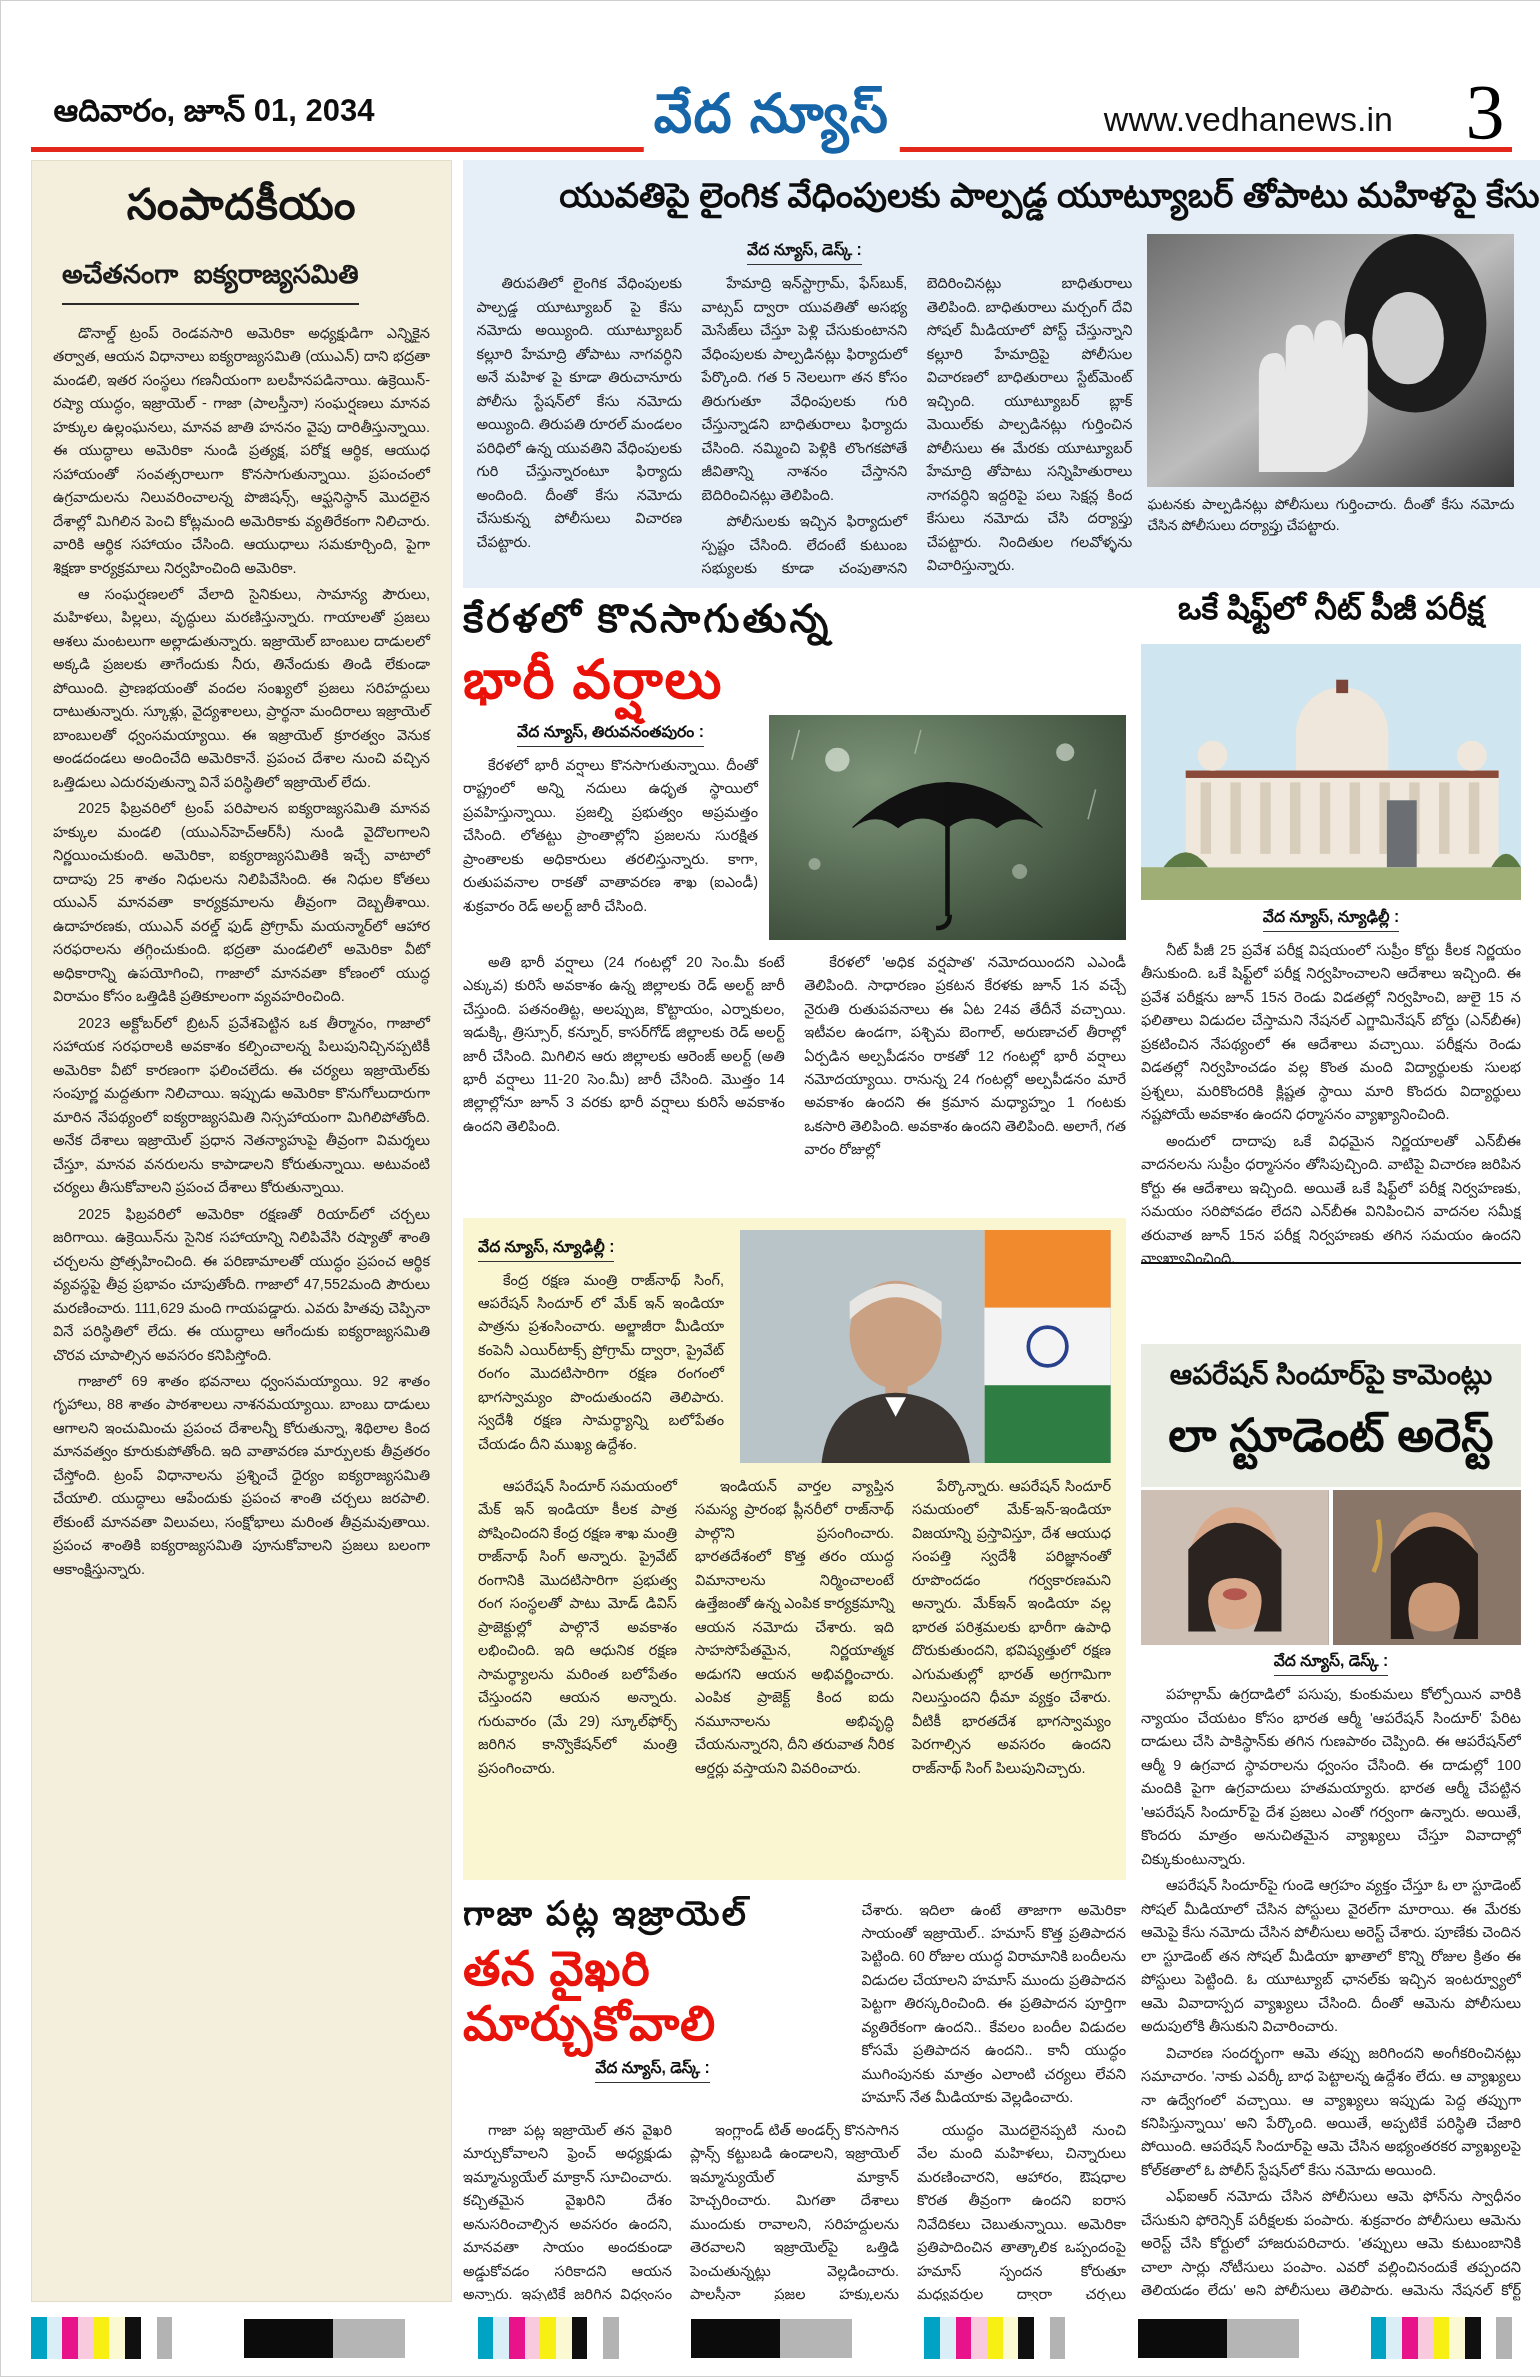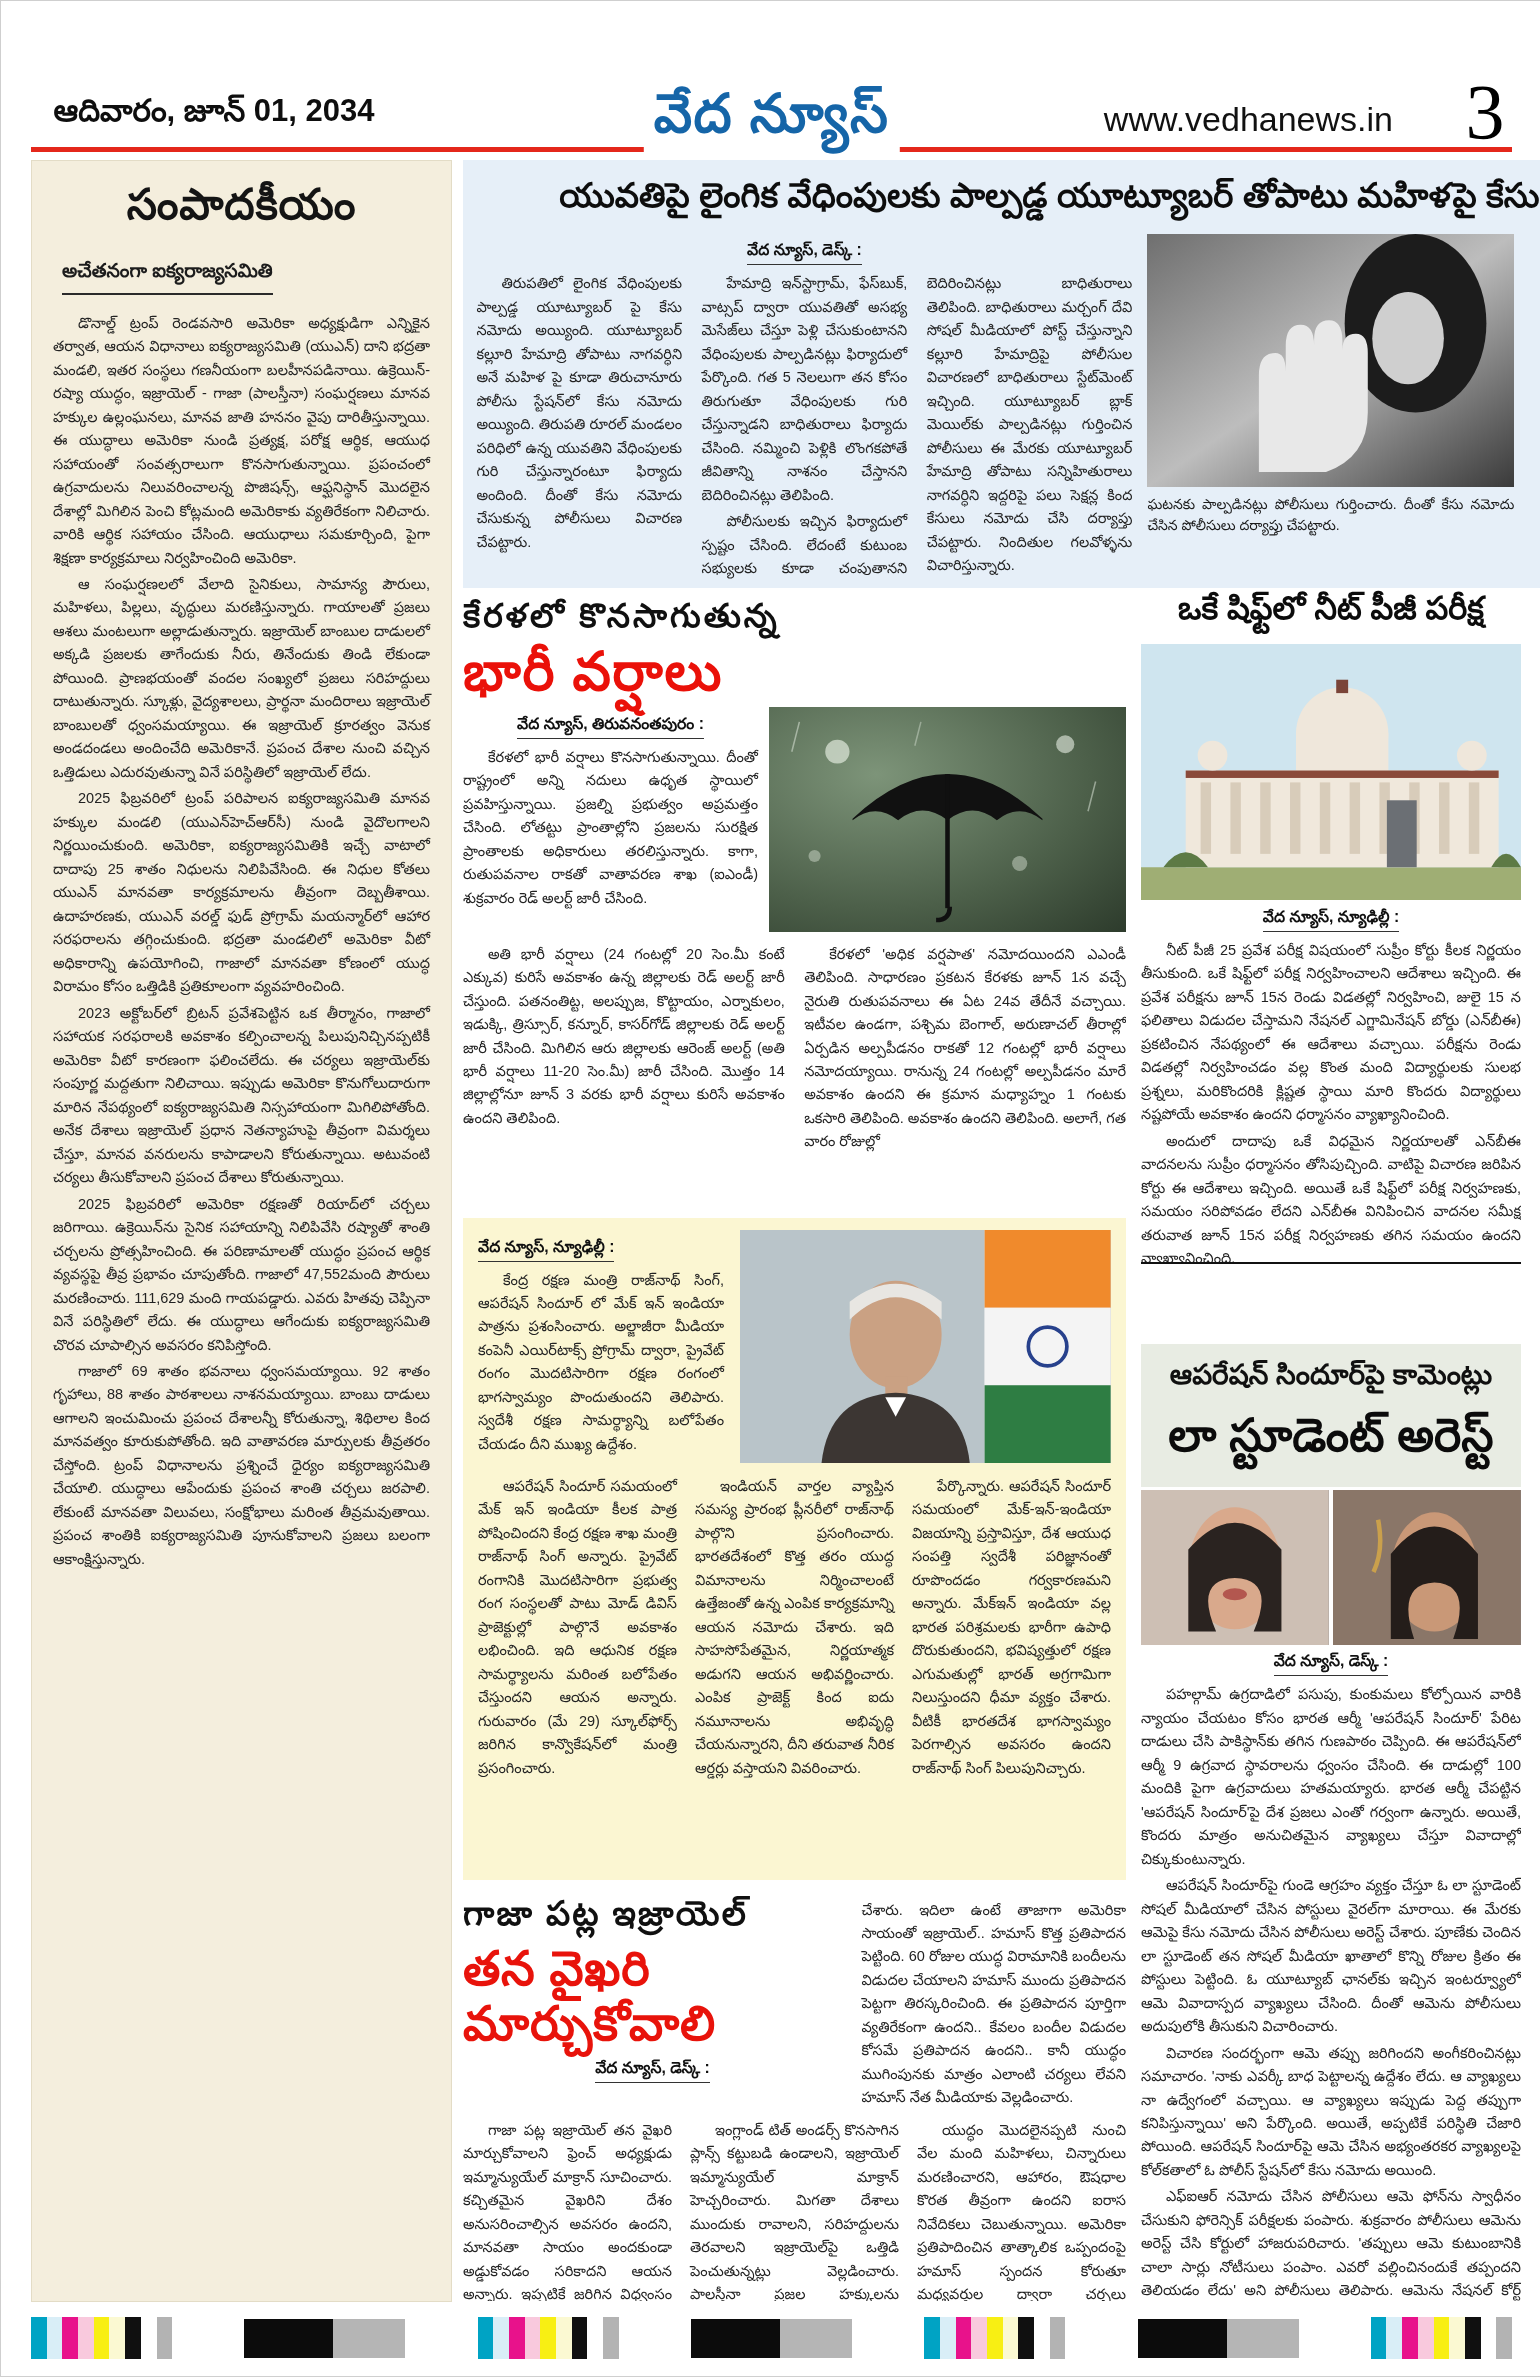--- a/index.html
+++ b/index.html
@@ -15,22 +15,22 @@
             color:#1565a8; background:#ffffff; padding:0 10.4px; z-index:2; letter-spacing:1.5px; }
   .m-site { position:absolute; right:119px; bottom:7.5px; font-size:34px; color:#111; }
   .m-pagenum { position:absolute; right:7.5px; bottom:-4.5px; font-size:78px; font-weight:normal; color:#000;
                font-family:"Liberation Serif", serif; line-height:1; }
   .m-redline { position:absolute; left:30px; top:146px; width:1481px; height:5.2px; background:#e4271b; z-index:1; }
 
   
   .editorial { position:absolute; left:30px; top:159px; width:421px; height:2142px;
                background:#f4eedd; border:0.7px solid #e3dcc6; padding:19.4px 21px; overflow:hidden; }
   .ed-title { text-align:center; font-size:43px; font-weight:bold; color:#141414; letter-spacing:0.7px; }
-  .ed-sub { margin:19.4px 0 6px 9px; font-size:19px; font-weight:bold; color:#1c1c1c; display:inline-block;
-            border-bottom:2.2px solid #2a2a2a; padding-bottom:7.5px; }
+  .ed-sub { margin:19.4px 0 6px 9px; font-size:26px; font-weight:bold; color:#1c1c1c; display:inline-block;
+            border-bottom:2.2px solid #2a2a2a; padding-bottom:7.5px;font-family:Liberation Mono, monospace; }
   .ed-body { margin-top:10.4px; }
   .ed-body p, .colsbody p, .plainbody p { font-size:14.5px; line-height:1.62; text-align:justify; color:#222;
             text-indent:25px; margin-bottom:3px; }
 
   
   .byline { text-align:center; font-weight:bold; font-size:15.7px; color:#111; margin:7.5px auto 9px; }
   .byline span { border-bottom:1.5px solid #333; padding-bottom:6px; }
   .colsbody { column-gap:19.4px; }
   .photo { position:relative; overflow:hidden; background:#888; }
   .photo svg { display:block; width:100%; height:100%; }
@@ -40,21 +40,21 @@
                background:#e6eff8; padding:10.4px 13.4px 9px; overflow:hidden; }
   .st-headline { text-align:center; font-size:34px; font-weight:800; color:#0d0d0d; padding:6px 0 10.4px; }
   .st-flex { display:flex; gap:15px; }
   .st-cols { flex:1; column-count:3; }
   .st-right { width:367px; flex:none; }
   .st-right .photo { width:100%; height:253px; }
   .st-caption { font-size:14px; line-height:1.5; text-align:justify; color:#1c1c1c; padding-top:7.5px; }
 
   
   .story-kerala { position:absolute; left:462px; top:596px; width:663px; height:611px; overflow:hidden; }
-  .kr-h1 { font-size:33px; font-weight:bold; color:#101010; letter-spacing:3px; }
+  .kr-h1 { font-size:39px; font-weight:bold; color:#101010; letter-spacing:3px; }
   .kr-h2 { font-size:54px; font-weight:900; color:#ea1109; line-height:1.05; letter-spacing:1.5px; }
   .kr-row { display:flex; gap:11px; margin-top:7.5px; }
   .kr-left { width:295px; flex:none; }
   .kr-photo { flex:1; height:225px; }
   .kr-cols { margin-top:10.4px; column-count:2; column-gap:19.4px; }
 
   
   .story-mii { position:absolute; left:462px; top:1217px; width:663px; height:662px;
                background:#fbf6d2; padding:12px 15px; overflow:hidden; }
   .mii-headline { text-align:center; font-size:35px; font-weight:800; color:#0e0e0e; padding:4.5px 0 7.5px; }

